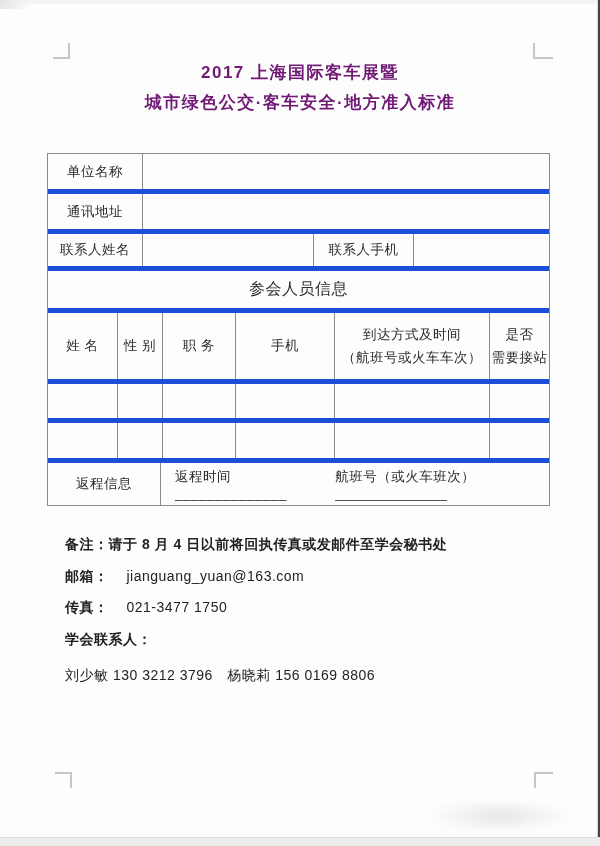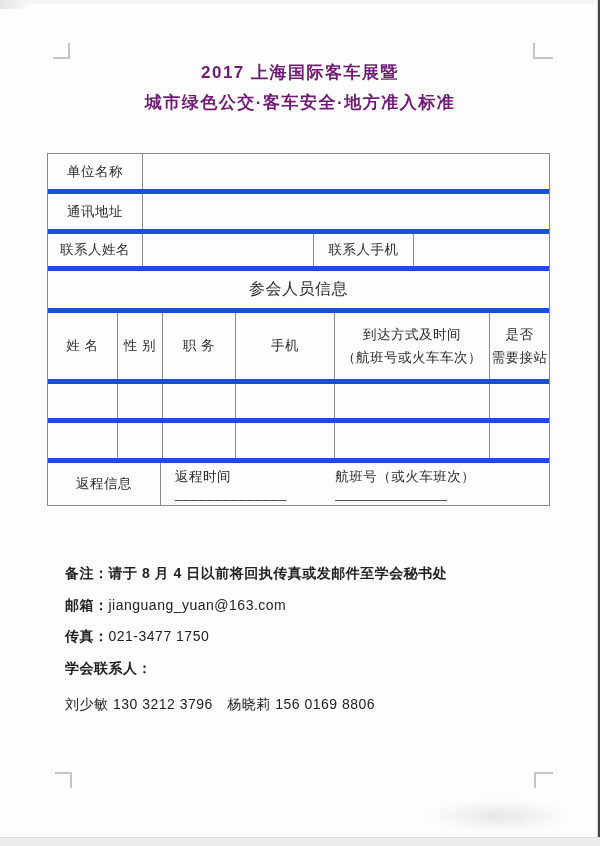--- a/index.html
+++ b/index.html
@@ -98,28 +98,28 @@
   .w-c3 { flex: 0 0 73px; }
   .w-c4 { flex: 0 0 99px; }
   .w-c5 { flex: 0 0 155px; }
   .w-lab89 { flex: 0 0 113px; }
 
   .section-header-cell { border-right: none; font-size: 16px; }
   .return-gap { margin-right: 20px; }
 
   
   .notes {
-    position: absolute; left: 65px; top: 563px; width: 480px;
+    position: absolute; left: 65px; top: 534px; width: 480px;
   }
   .note-line {
     font-size: 14px; line-height: 20px; margin-bottom: 11.5px;
     color: #222222; letter-spacing: .5px;
   }
   .note-line .lbl { font-weight: 700; text-align: right; }
-  .note-line .val { font-weight: 400; }
+  .note-line .val { font-weight: 400; margin-left: 18px; }
   .note-bold { font-weight: 700; }
   .note-regular { font-weight: 400; margin-top: 16px; }
 </style>
 </head>
 <body>
 
 <div id="page">
 
   <div class="top-strip"></div>
   <div class="corner-artifact"></div>

